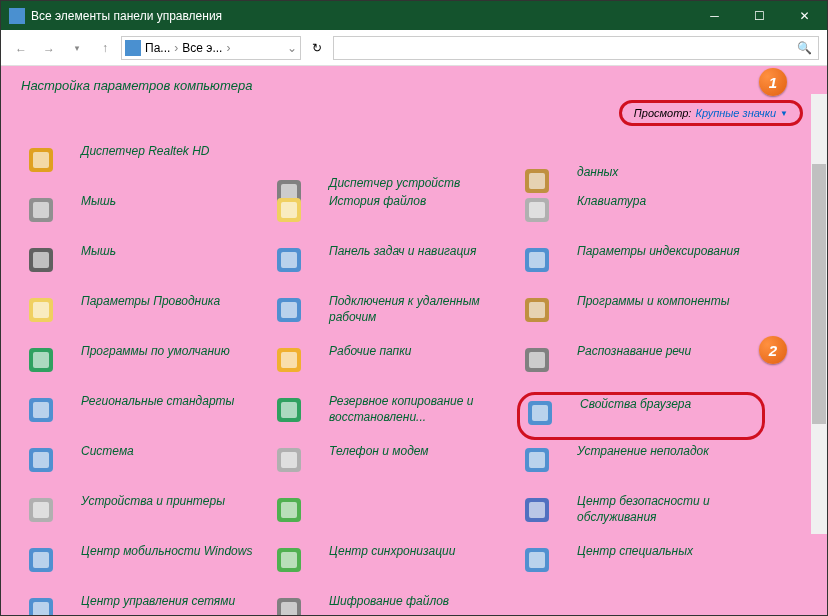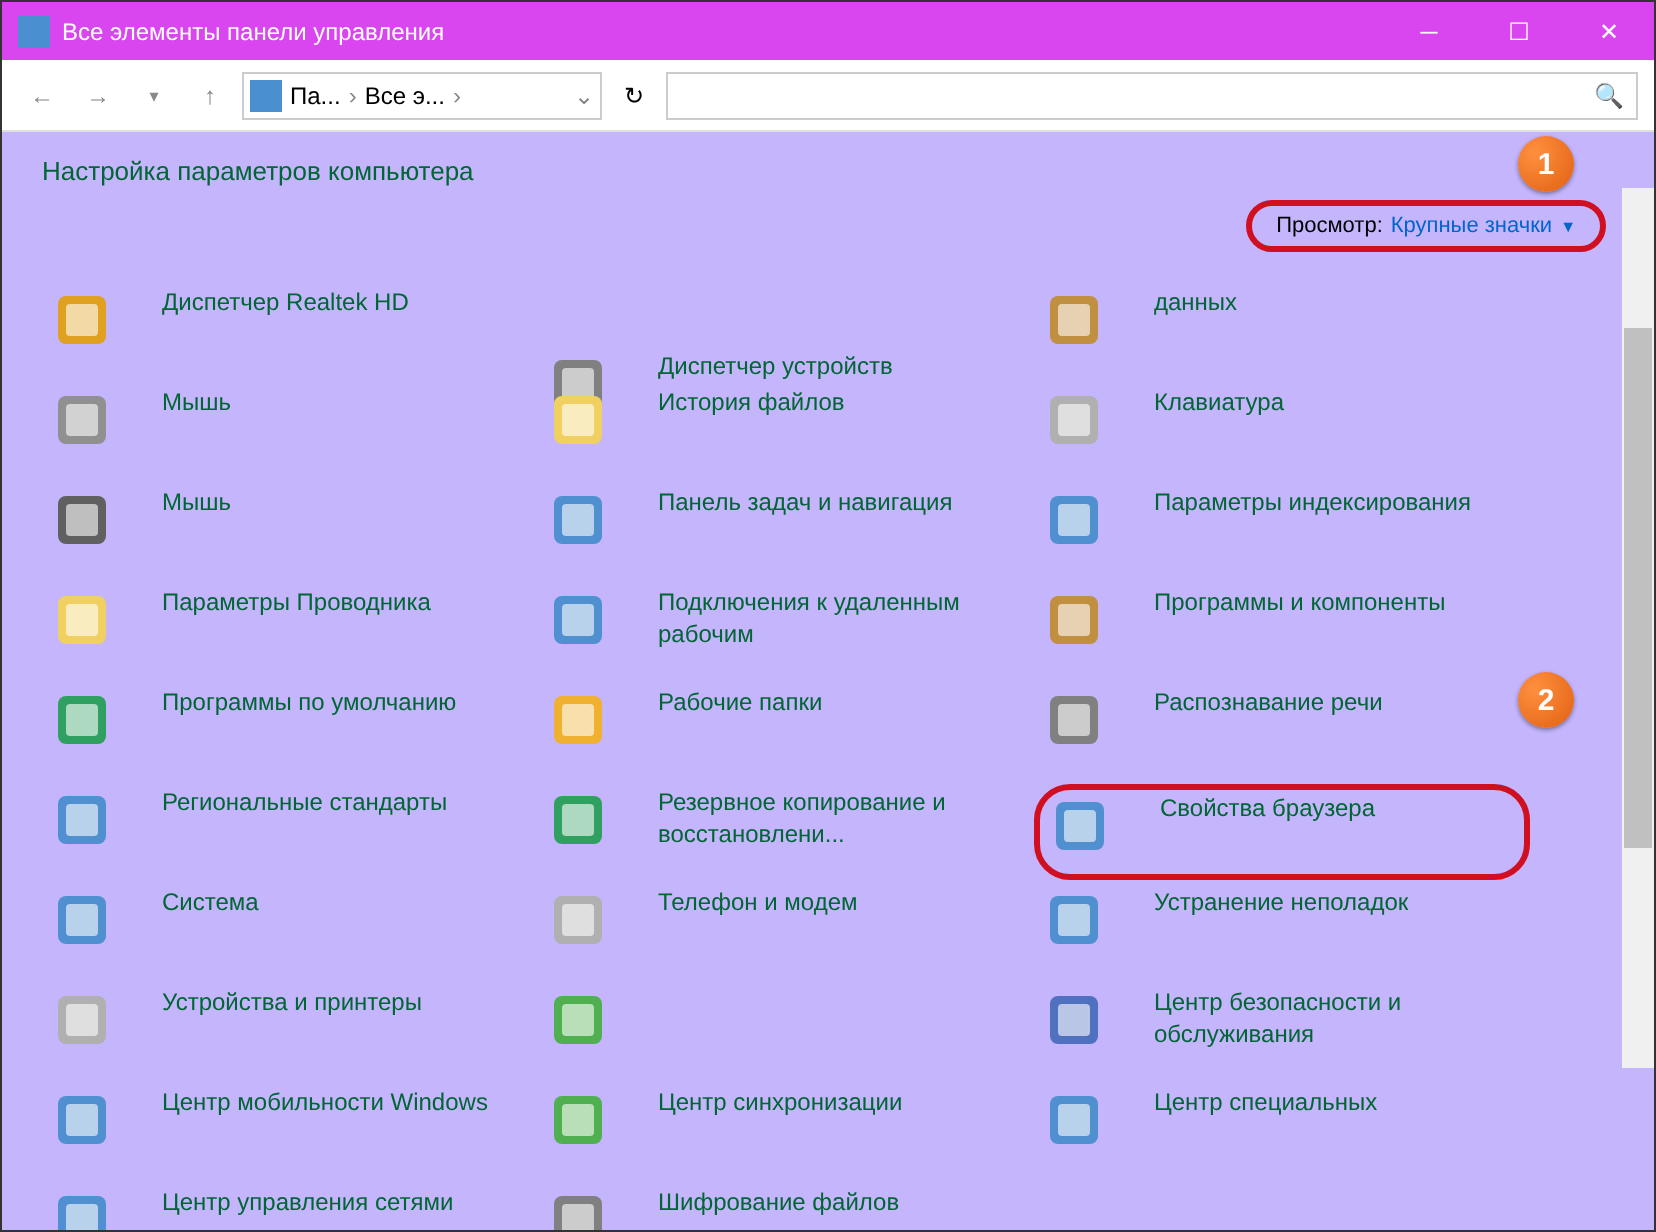--- a/index.html
+++ b/index.html
@@ -1,29 +1,29 @@
 <!DOCTYPE html>
 <html><head>
 <meta charset="utf-8">
 <style>
 * { box-sizing: border-box; margin: 0; padding: 0; }
 body { font-family: "Segoe UI", sans-serif; font-size: 12px; background: #f0f0f0; width: 828px; height: 616px; overflow: hidden; border: 1px solid #333; }
-.titlebar { background: #d946ef; color: #fff; height: 29px; display: flex; align-items: center; padding: 0 0 0 8px; }
+.titlebar { background: #14532d; color: #fff; height: 29px; display: flex; align-items: center; padding: 0 0 0 8px; }
 .titlebar .icon { width: 16px; height: 16px; background: #4a90d0; margin-right: 6px; }
 .titlebar .title { flex: 1; font-size: 12px; }
 .titlebar .btn { width: 45px; height: 29px; display: flex; align-items: center; justify-content: center; color: #fff; }
 .toolbar { background: #fff; height: 36px; display: flex; align-items: center; border-bottom: 1px solid #e0e0e0; padding: 0 8px; gap: 4px; }
 .navbtn { width: 24px; height: 24px; display: flex; align-items: center; justify-content: center; color: #888; }
 .breadcrumb { flex: 0 0 180px; height: 24px; border: 1px solid #ccc; display: flex; align-items: center; padding: 0 3px; gap: 4px; overflow: hidden; white-space: nowrap; }
 .breadcrumb .bicon { width: 16px; height: 16px; background: #4a90d0; }
 .breadcrumb .sep { color: #888; }
 .refresh { width: 24px; height: 24px; display: flex; align-items: center; justify-content: center; }
 .search { flex: 1; height: 24px; border: 1px solid #ccc; position: relative; }
 .search .sicon { position: absolute; right: 6px; top: 4px; color: #888; }
-.content { background: #c4b5fd; height: 549px; position: relative; padding: 12px 16px 0 20px; overflow: hidden; }
+.content { background: #f9a8d4; height: 549px; position: relative; padding: 12px 16px 0 20px; overflow: hidden; font-style: italic; }
 .header { display: flex; justify-content: space-between; align-items: flex-start; margin-bottom: 16px; }
 .header h1 { color: #006633; font-size: 13px; font-weight: normal; }
 .viewby { font-size: 11px; display: flex; align-items: center; gap: 4px; border: 3px solid #d01020; border-radius: 18px; padding: 4px 12px; margin-top: 22px; margin-right: 8px; }
 .viewby .link { color: #0066cc; }
 .viewby .tri { color: #0066cc; font-size: 8px; }
 .grid { display: grid; grid-template-columns: repeat(3, 248px); grid-auto-rows: 48px; column-gap: 0; row-gap: 2px; }
 .item { display: flex; align-items: flex-start; gap: 24px; padding: 2px 4px; }
 .item .iicon { width: 32px; height: 32px; flex-shrink: 0; display: flex; align-items: center; justify-content: center; }
 .item .label { color: #006633; font-size: 12px; line-height: 1.3; max-width: 180px; }
 .callout { border: 3px solid #d01020; border-radius: 18px; }
@@ -87,21 +87,21 @@
       </div>
       <div class="item" style="height: 24px; margin-top: 32px;">
         <div class="iicon">
           <svg viewBox="0 0 32 32">
             <rect x="4" y="4" width="24" height="24" rx="4" fill="#808080"></rect>
             <rect x="8" y="8" width="16" height="16" rx="2" fill="#fff" opacity="0.6"></rect>
           </svg>
         </div>
         <div class="label">Диспетчер устройств</div>
       </div>
-      <div class="item" style="height: 24px;">
+      <div class="item" style="height: 24px; margin-top: 21px;">
         <div class="iicon">
           <svg viewBox="0 0 32 32">
             <rect x="4" y="4" width="24" height="24" rx="4" fill="#c09040"></rect>
             <rect x="8" y="8" width="16" height="16" rx="2" fill="#fff" opacity="0.6"></rect>
           </svg>
         </div>
         <div class="label">данных</div>
       </div>
       <div class="item">
         <div class="iicon">

